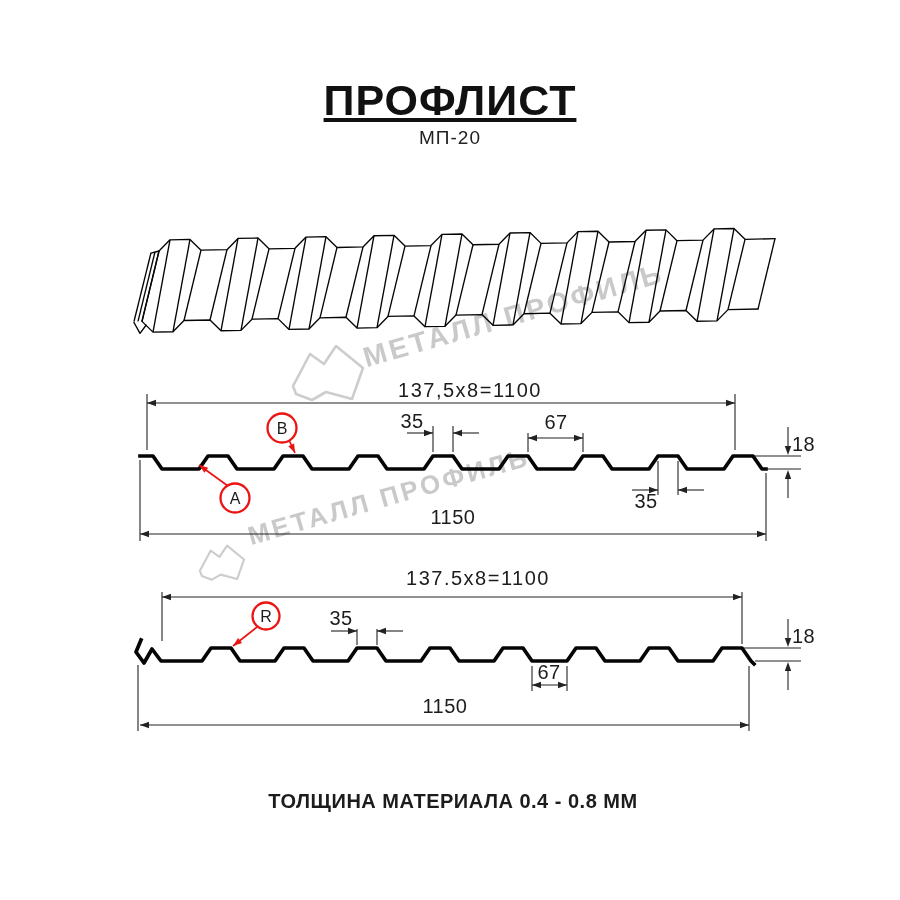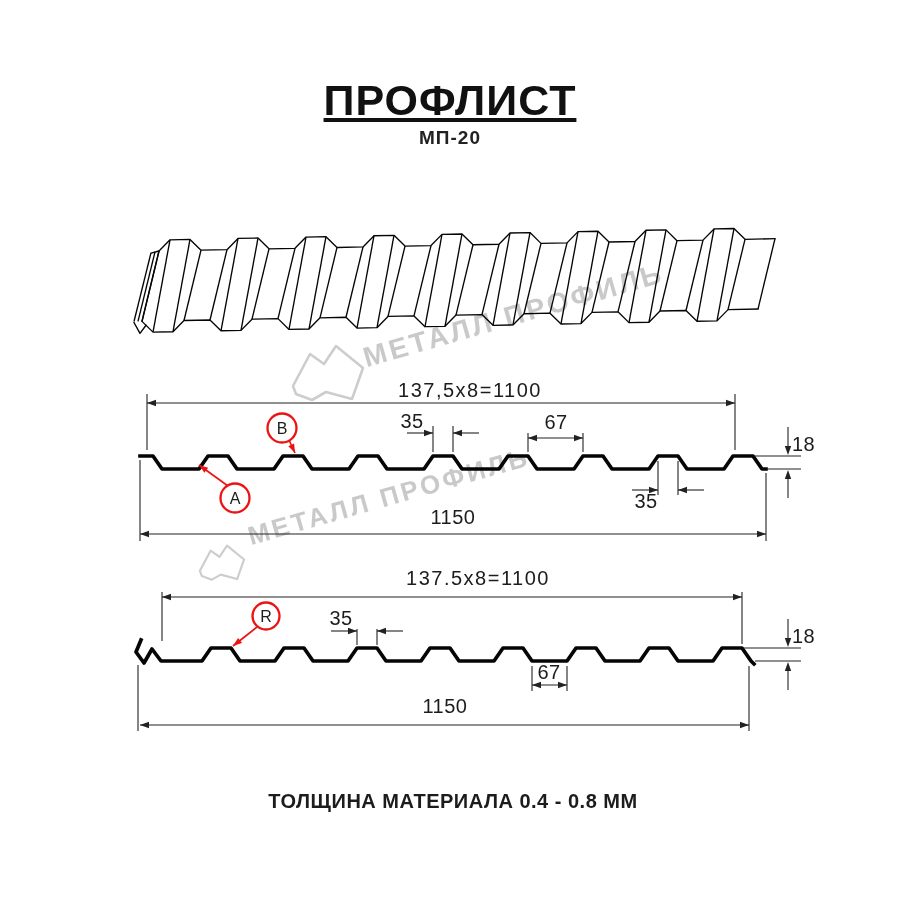--- a/index.html
+++ b/index.html
@@ -1,21 +1,21 @@
 <!DOCTYPE html>
 <html><head>
 <meta charset="utf-8">
 <style>
   html,body{margin:0;padding:0;background:#ffffff;}
   #canvas{position:relative;width:900px;height:900px;background:#ffffff;overflow:hidden;
           font-family:"Liberation Sans",sans-serif;}
   .title{position:absolute;left:0;right:0;top:76px;text-align:center;
          font-size:43px;font-weight:700;letter-spacing:1px;color:#111;text-decoration:underline;}
   .subtitle{position:absolute;left:0;right:0;top:127px;text-align:center;
-         font-size:19px;font-weight:700;letter-spacing:1px;color:#222;}
+         font-size:19px;font-weight:400;letter-spacing:1px;color:#222;}
   .footer{position:absolute;left:0;right:0;top:790px;text-align:center;
          font-size:20px;font-weight:600;letter-spacing:.5px;color:#1c1c1c;padding-left:6px;}
   .wm{position:absolute;pointer-events:none;}
   .wm-text{position:absolute;white-space:nowrap;font-weight:700;color:#c9c9c9;
            transform-origin:0 100%;letter-spacing:3px;}
   #wm1 .wm-text{left:78px;top:8px;font-size:28px;line-height:28px;transform:rotate(-16deg);}
   #wm2 .wm-text{left:54px;top:0px;font-size:26px;line-height:26px;transform:rotate(-16deg);}
   .wm-logo{position:absolute;}
   #drawing{position:absolute;left:0;top:0;}
   text{font-family:"Liberation Sans",sans-serif;fill:#1c1c1c;}

